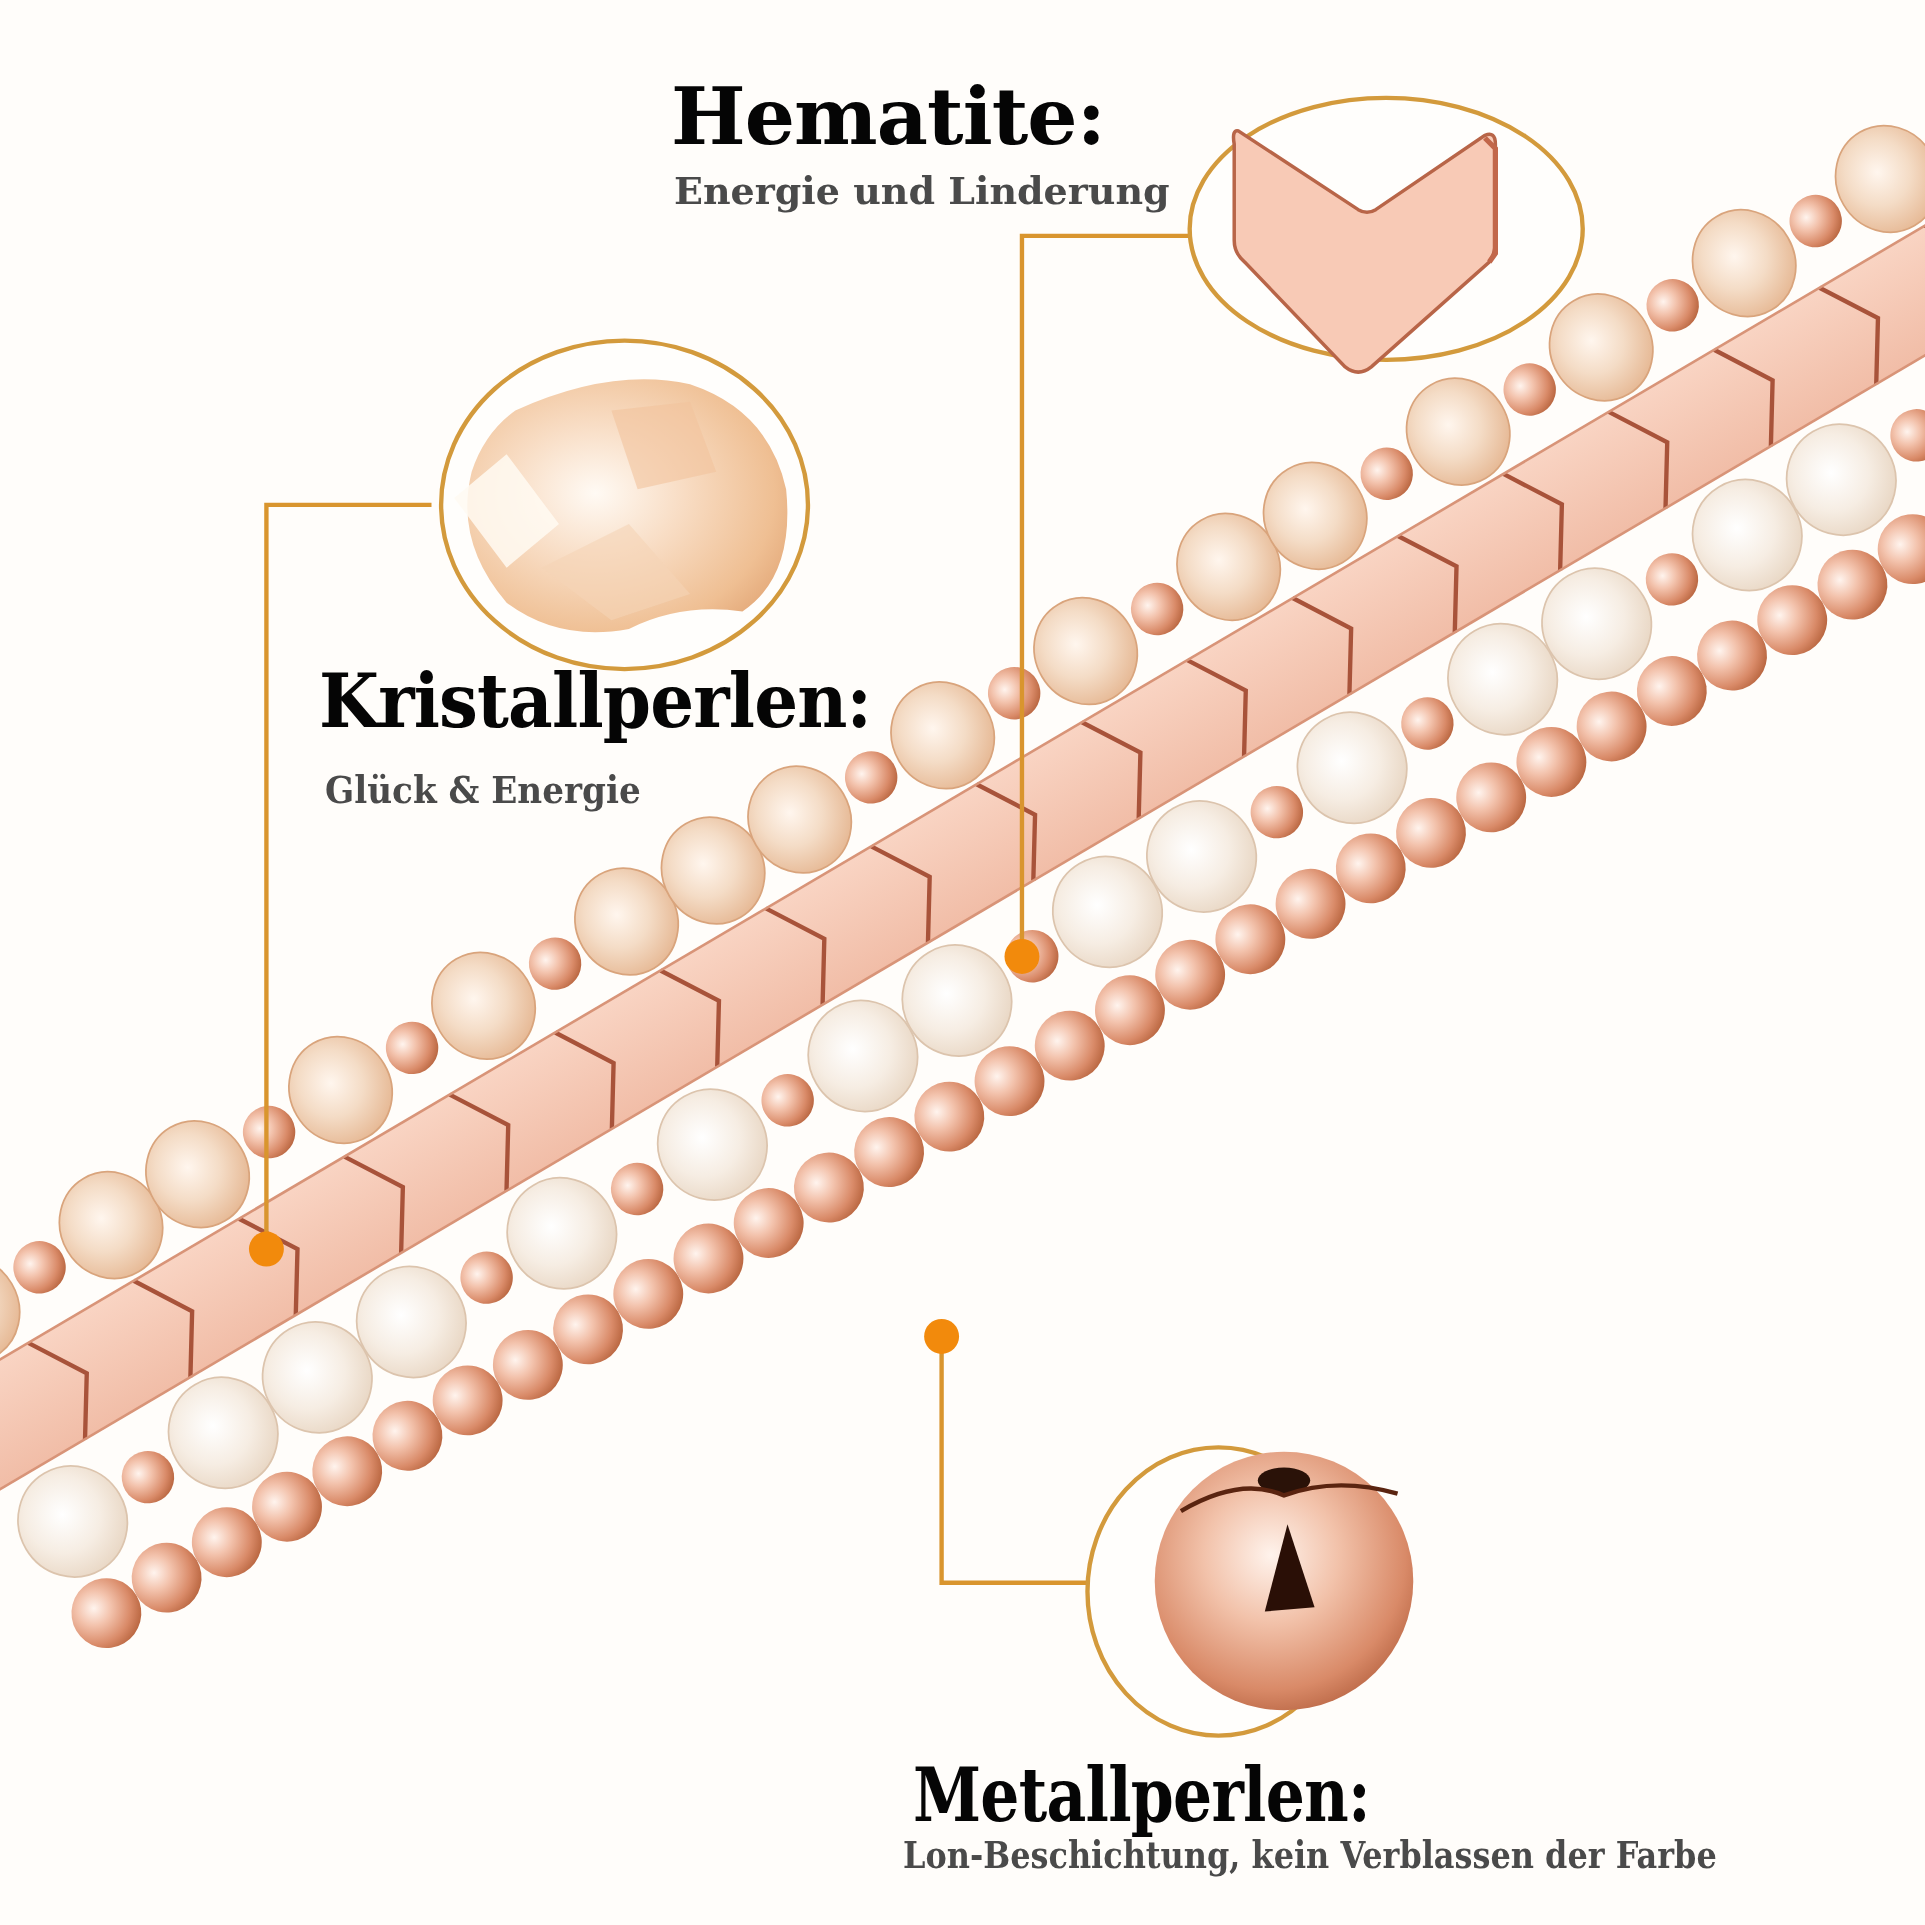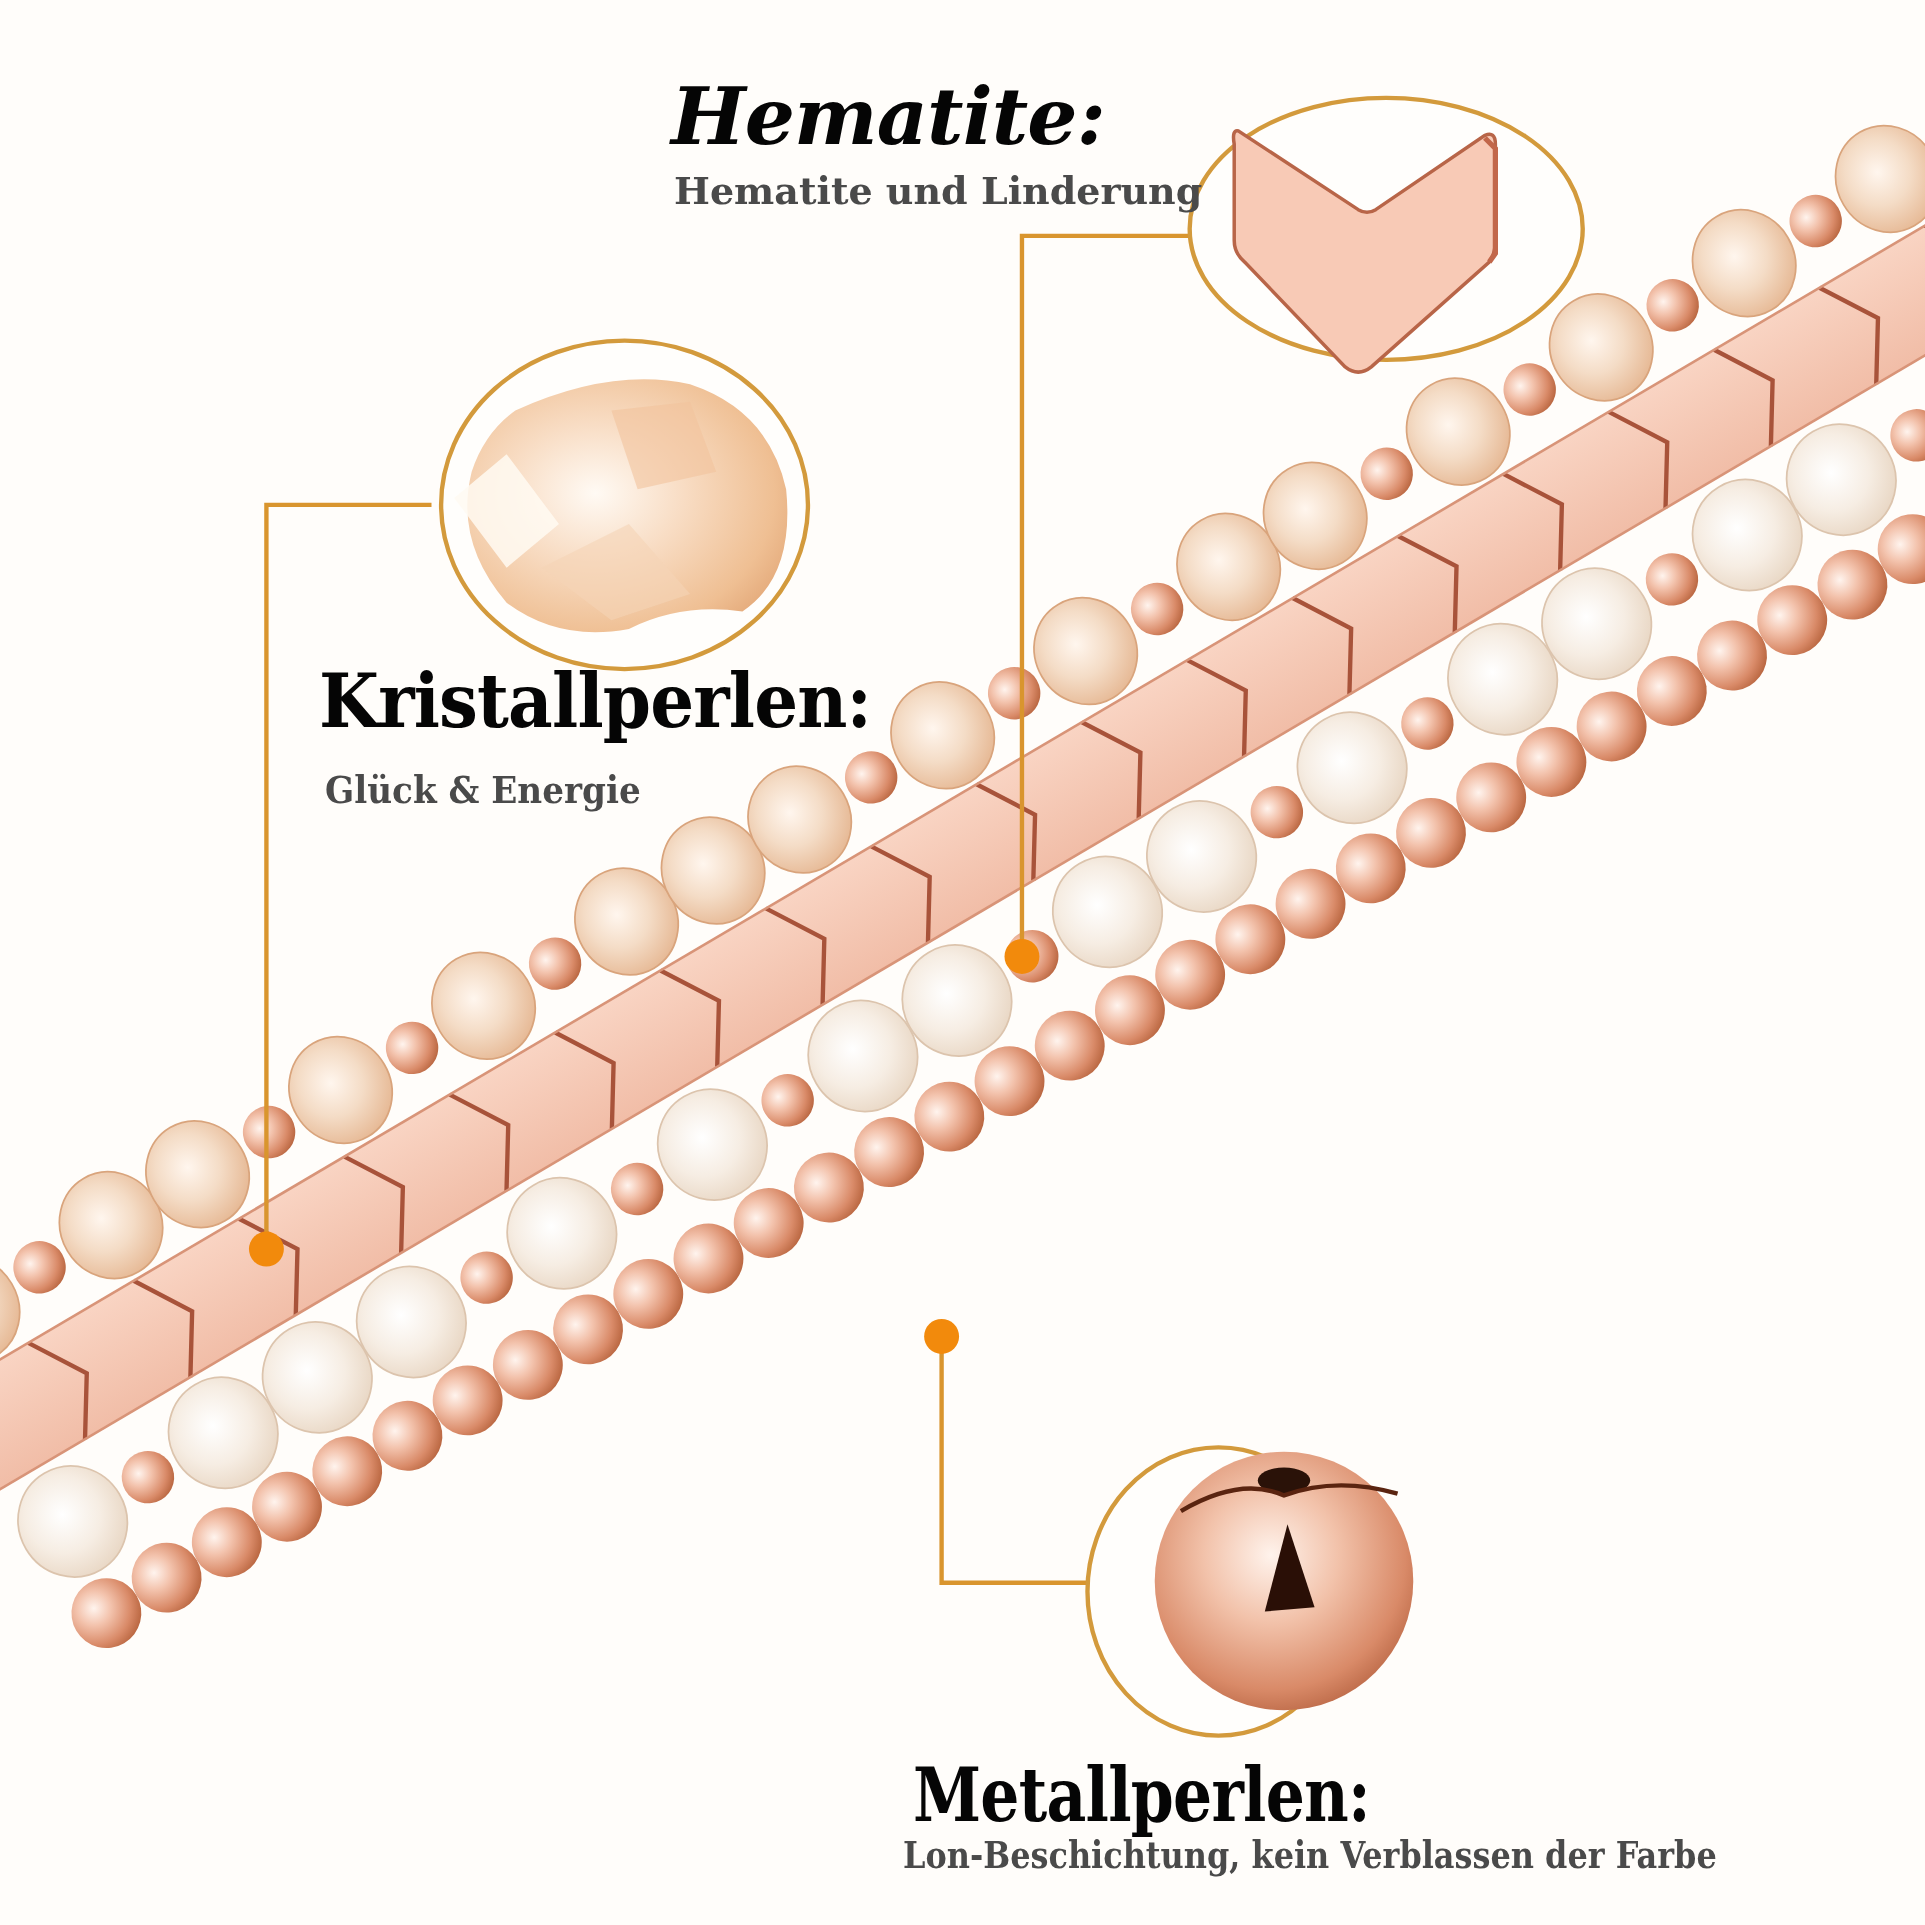--- a/index.html
+++ b/index.html
@@ -1,21 +1,21 @@
 <!DOCTYPE html>
 <html style="font-size:14px"><head>
   <meta charset="utf-8">
   <style>
     html, body { margin:0; padding:0; }
     body { width:1926px; height:1926px; background:#fffdfa; position:relative; overflow:hidden; font-family:"DejaVu Serif", serif; }
     #scene { position:absolute; left:0; top:0; width:1926px; height:1926px; }
     .label { position:absolute; white-space:nowrap; }
     .title { font-family:"DejaVu Serif", serif; font-weight:bold; color:#050505; letter-spacing:-0.9px; }
     .sub { font-family:"DejaVu Serif", serif; font-weight:bold; color:#4a4a4a; }
-    #hem-title { left:671px; top:70px; font-size:79px;font-style:italic; }
+    #hem-title { left:671px; top:70px; font-size:79px; }
     #hem-sub { left:674px; top:168px; font-size:38px; }
     #kri-title { left:319px; top:657px; font-size:75px; transform:scaleX(0.92); transform-origin:left top; }
     #kri-sub { left:325px; top:767px; font-size:38px; transform:scaleX(0.9); transform-origin:left top; }
     #met-title { left:913px; top:1751px; font-size:75px; transform:scaleX(0.82); transform-origin:left top; }
     #met-sub { left:903px; top:1832px; font-size:38px; transform:scaleX(0.84); transform-origin:left top; }
   </style>
 </head>
 <body>
 
 <svg id="scene" viewBox="0 0 2205 2205" xmlns="http://www.w3.org/2000/svg">
@@ -210,20 +210,20 @@
   <g>
     <ellipse cx="1395" cy="1822" rx="150" ry="165" fill="#fffefc" stroke="#d39a3c" stroke-width="5"></ellipse>
     <circle cx="1470" cy="1810" r="148" fill="url(#bigmetal)"></circle>
     <ellipse cx="1470" cy="1695" rx="30" ry="15" fill="#2a1208"></ellipse>
     <path d="M1352,1730 Q1420,1690 1470,1712 Q1530,1690 1600,1710" fill="none" stroke="#5a2410" stroke-width="5"></path>
     <path d="M1474,1745 L1448,1845 L1505,1840 Z" fill="#2a0f06"></path>
   </g>
 </svg>
 
 <div class="label title" id="hem-title">Hematite:</div>
-<div class="label sub" id="hem-sub">Hematite und Linderung</div>
+<div class="label sub" id="hem-sub">Energie und Linderung</div>
 
 <div class="label title" id="kri-title">Kristallperlen:</div>
 <div class="label sub" id="kri-sub">Glück &amp; Energie</div>
 
 <div class="label title" id="met-title">Metallperlen:</div>
 <div class="label sub" id="met-sub">Lon-Beschichtung, kein Verblassen der Farbe</div>
 
 
 </body></html>

